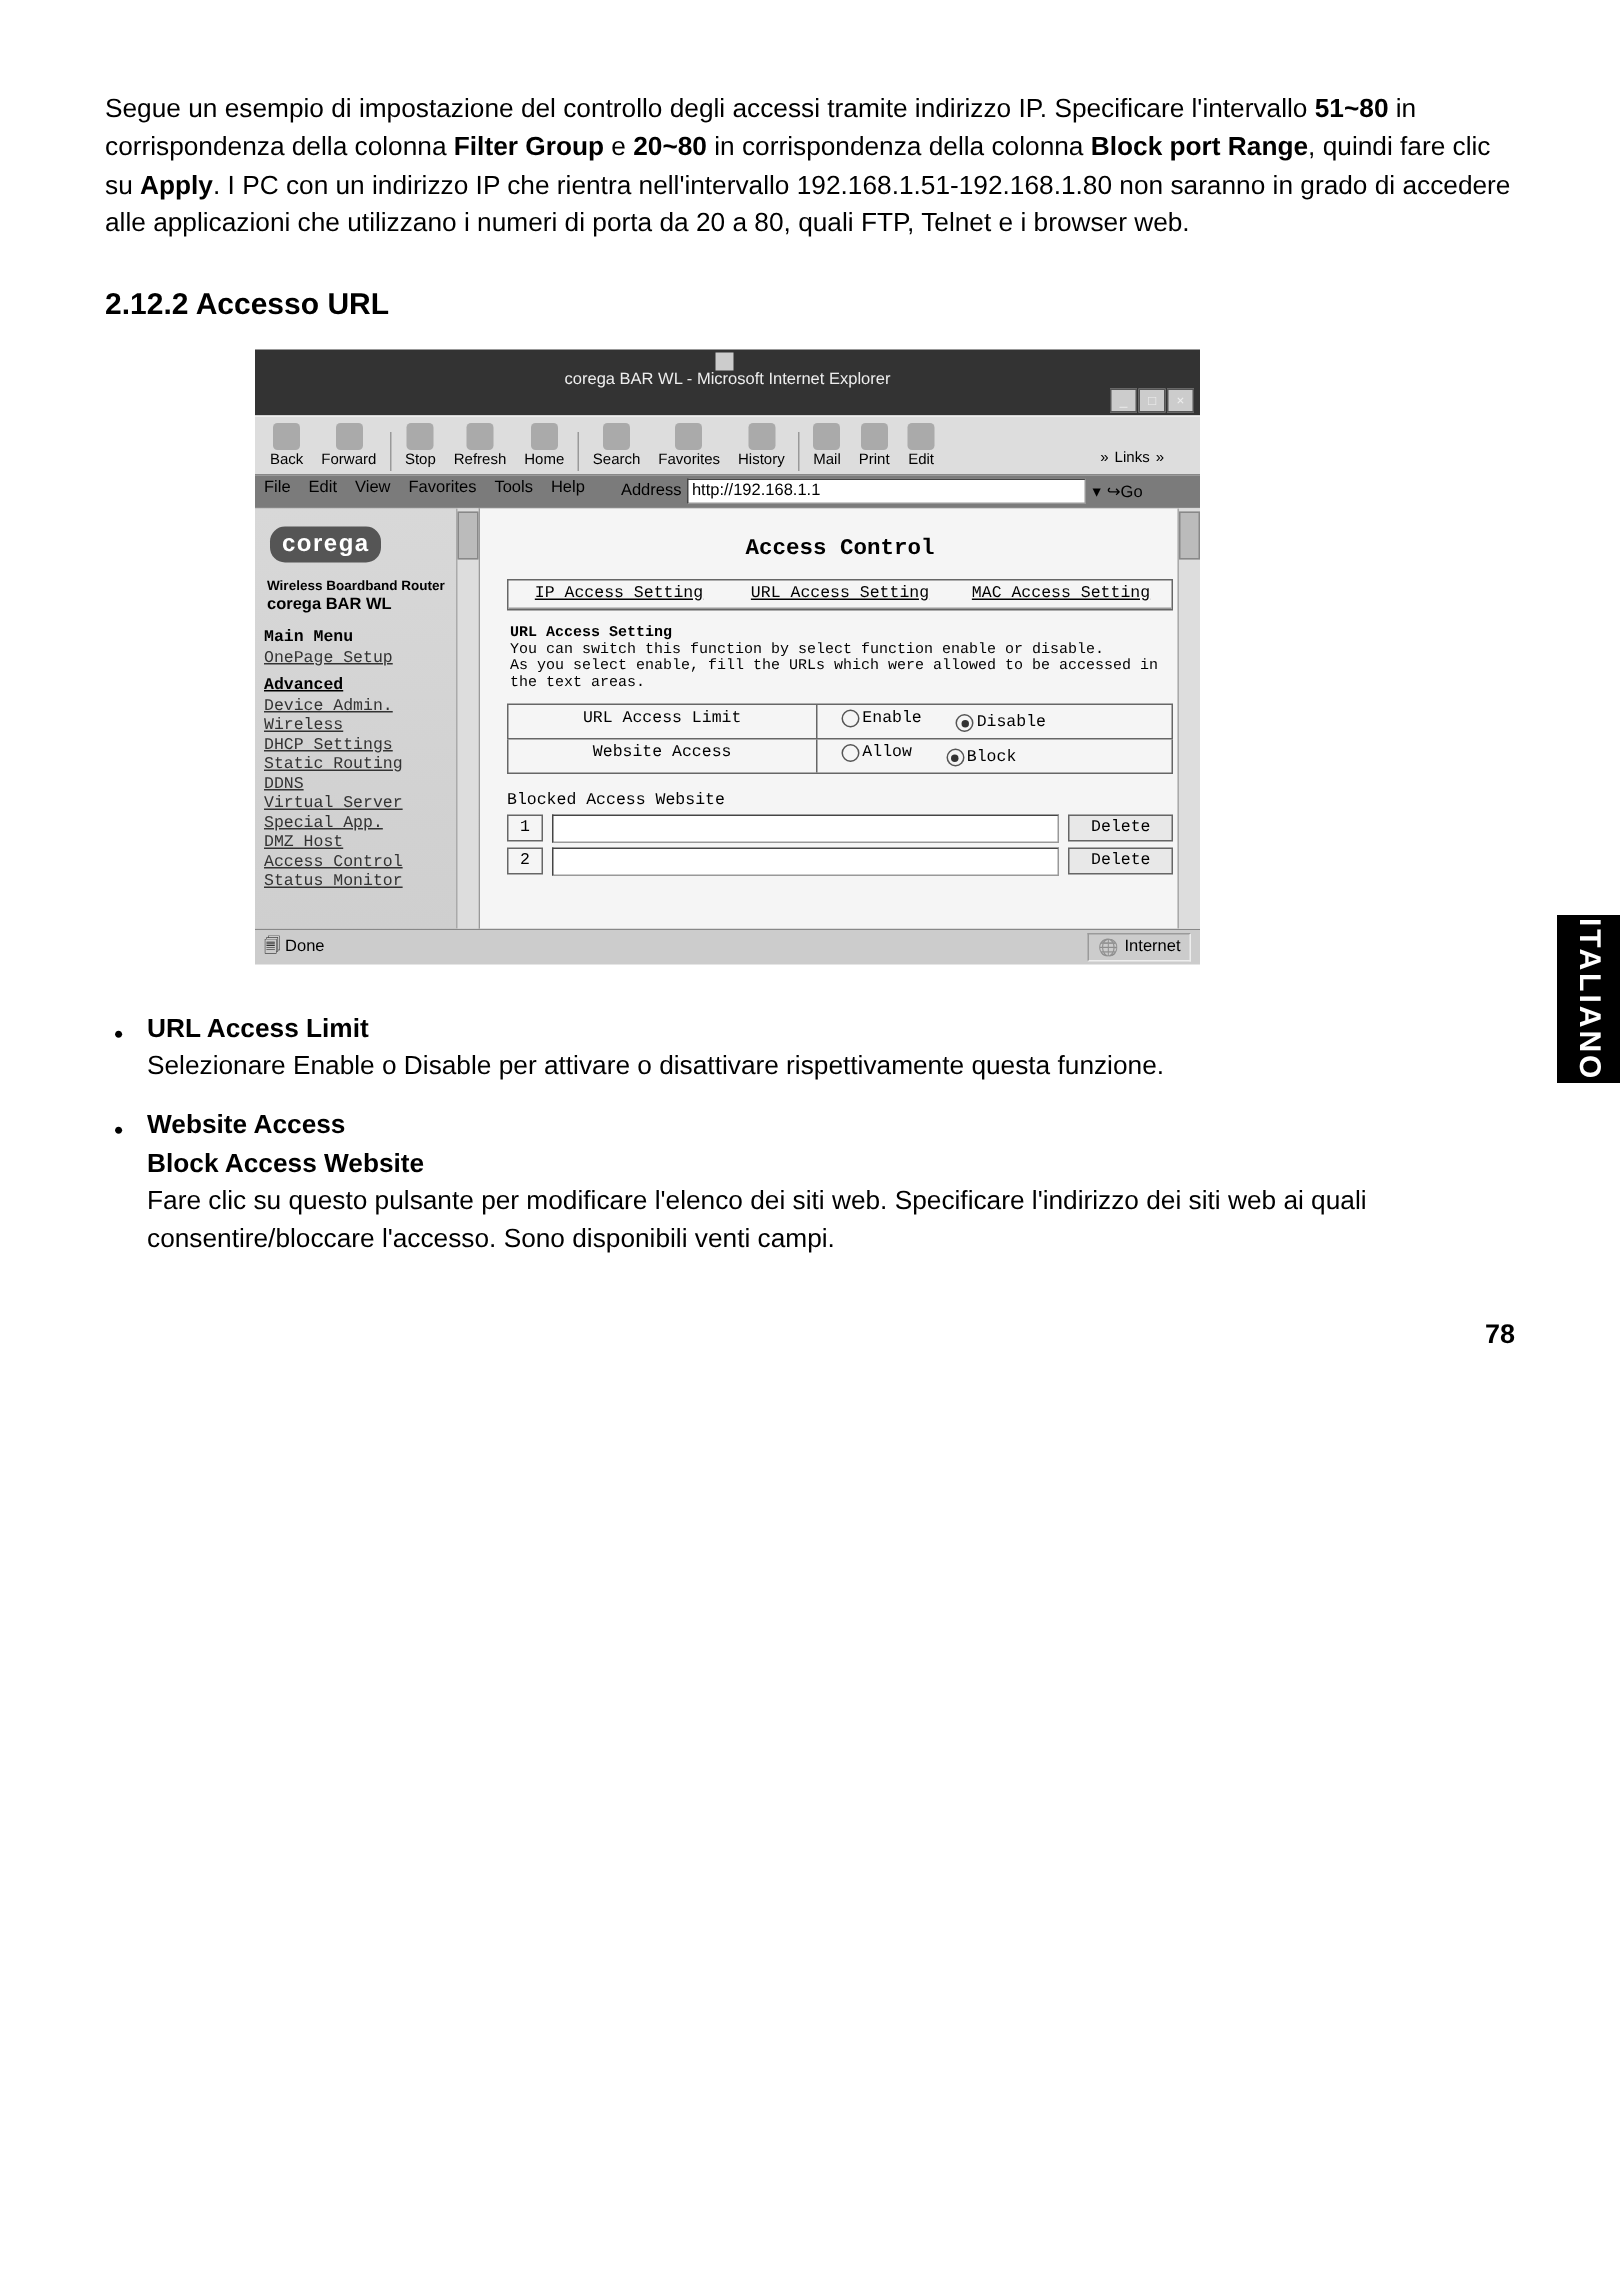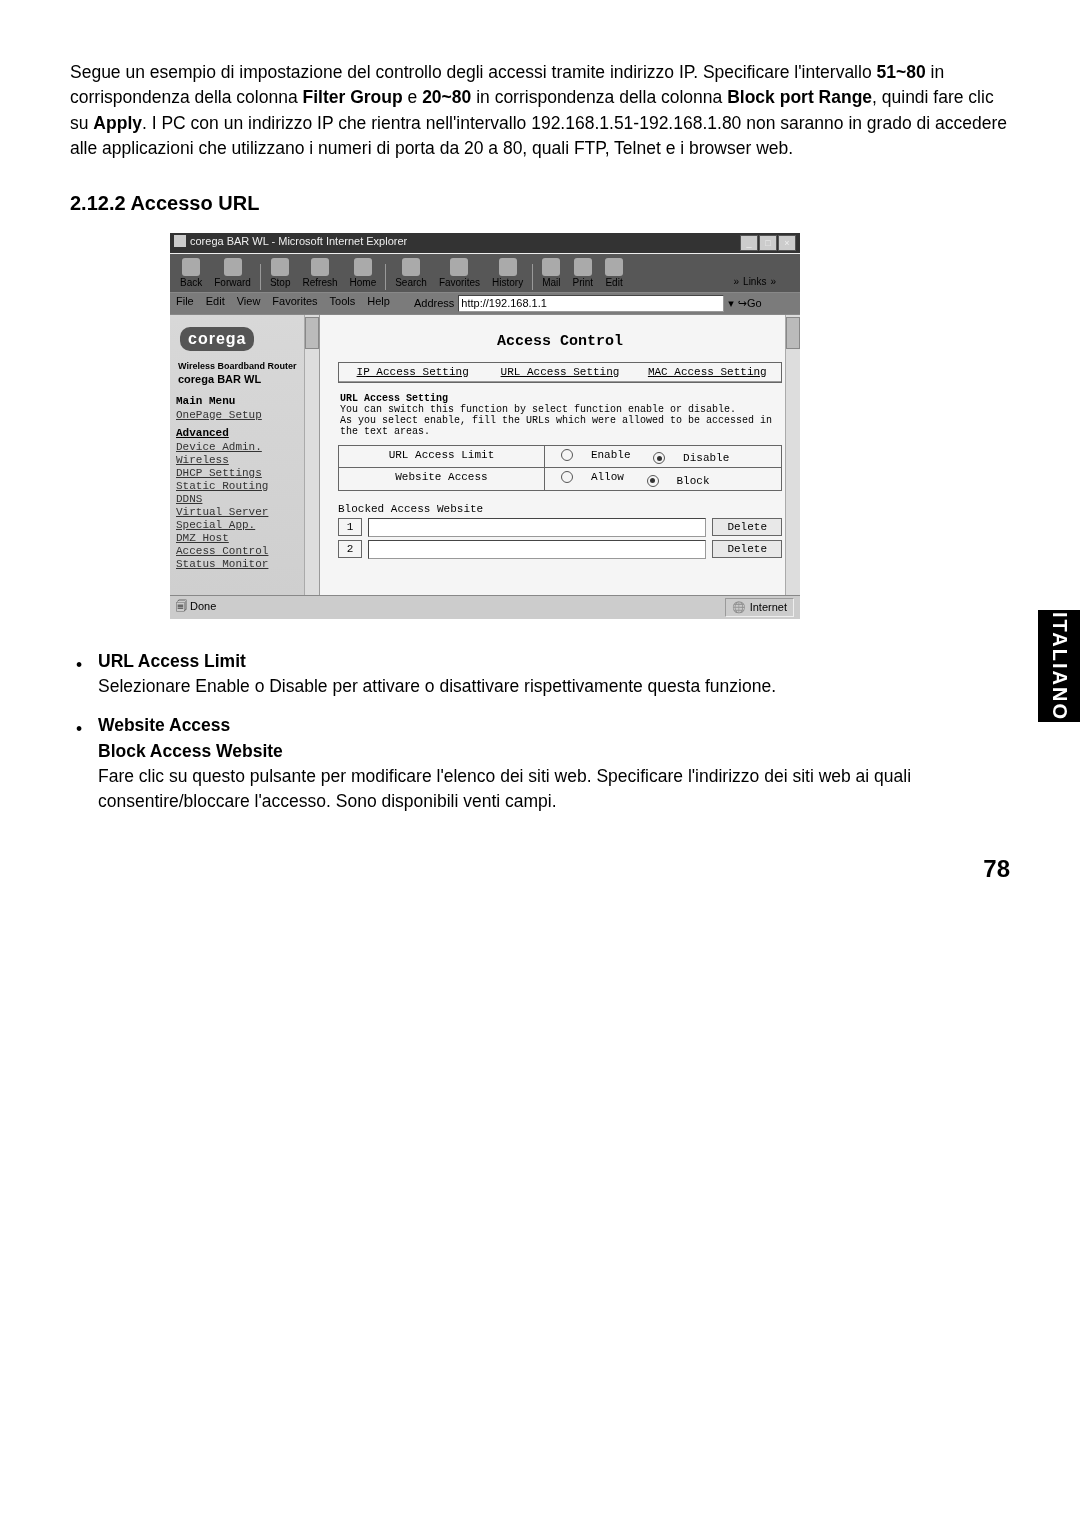--- a/index.html
+++ b/index.html
@@ -33,30 +33,31 @@
     font-family: Tahoma, sans-serif;
     font-size: 11px;
     color: #000;
     filter: grayscale(1);
   }
   .titlebar {
     background: #333;
     color: #eee;
     padding: 2px 4px;
     display: flex;
-    align-items: flex-start;
-    font-size: 11px;
+    align-items: center;
+    font-size: 11px;
+    flex-direction: column;
   }
   .titlebar .ie-icon {
     width: 12px; height: 12px; background: #ccc; margin-right: 4px;
   }
   .winbtns { margin-left: auto; display: flex; gap: 1px; }
   .winbtn { width: 16px; height: 14px; background: #ccc; border: 1px solid #555; display:flex;align-items:center;justify-content:center;font-size:9px;font-family:Arial;}
   .toolbar {
-    background: #0369a1;
+    background: #bef264;
     border-top: 1px solid #eee;
     border-bottom: 1px solid #888;
     display: flex;
     padding: 2px 4px;
     align-items: flex-end;
   }
   .tbtn { display: flex; flex-direction: column; align-items: center; padding: 2px 6px; font-size: 10px;}
   .tbtn .ticon { width: 18px; height: 18px; background: #aaa; border-radius: 3px; margin-bottom: 1px; }
   .tsep { width: 1px; height: 26px; background: #999; margin: 0 3px; }
   .tlinks { margin-left: auto; display:flex; align-items:center; font-size:10px; gap:4px;}
@@ -129,21 +130,21 @@
   .tabrow { display:flex; border-bottom:1px solid #999; }
   .tabrow .cell { padding:3px 6px; text-align:center; flex:1;}
   .tabrow .cell.und { text-decoration: underline;}
   .subhead { text-align:center; padding:3px; border-bottom:1px solid #999;}
   .desc { font-family:'Courier New',monospace; font-size:10px; margin:10px 2px 8px 2px;}
   .desc b { font-weight:bold;}
   .radiorow { display:flex; border:1px solid #666;}
   .radiorow .left { width:45%; text-align:center; padding:3px; border-right:1px solid #666;}
   .radiorow .right { flex:1; padding:3px 8px;}
   .radiorow.stack { border-top: none;}
-  .radio { display:inline-flex; align-items:flex-start; margin:0 8px; gap:18px;}
+  .radio { display:inline-flex; align-items:flex-start; margin:0 8px; gap:2px;}
   .radio .rdot { width:10px;height:10px;border:1px solid #555;border-radius:50%;display:inline-flex;align-items:center;justify-content:center;}
   .radio .rdot.sel::after{content:"";width:5px;height:5px;background:#333;border-radius:50%;}
   .blocked { margin-top:12px;}
   .blockedrow { display:flex; align-items:center; gap:6px; margin:3px 0;}
   .blockedrow .num { width:18px; border:1px solid #666; text-align:center; padding:2px;}
   .blockedrow input { flex:1; border:1px inset #999; height:15px; background:#fff;}
   .blockedrow .del { border:1px solid #666; padding:2px 14px; font-family:'Courier New',monospace; background:#e8e8e8;}
   .statusbar { background:#ccc; border-top:1px solid #888; display:flex; font-size:11px; padding:2px 6px;}
   .statusbar .szone { margin-left:auto; border:1px inset #eee; padding:0 6px; display:flex; align-items:center; gap:4px;}
 
@@ -164,21 +165,21 @@
     font-size: 20px;
     font-weight: bold;
     letter-spacing: 2px;
     writing-mode: vertical-rl;
     text-orientation: mixed;
     display: flex;
     align-items: center;
     justify-content: center;
     font-family: 'Arial Narrow', Arial, sans-serif;
   }
-  .pagenum { text-align:right; font-weight:bold; font-size:24px; margin-top:40px; font-family:'Arial Narrow',Arial;}
+  .pagenum { text-align:right; font-weight:bold; font-size:18px; margin-top:40px; font-family:'Arial Narrow',Arial;}
 </style>
 </head>
 <body>
 
 <div class="page">
 
   <div class="intro">
     <span>Segue un esempio di impostazione del controllo degli accessi tramite indirizzo IP. Specificare l'intervallo </span><b>51~80</b><span> in corrispondenza della colonna </span><b>Filter Group</b><span> e </span><b>20~80</b><span> in corrispondenza della colonna </span><b>Block port Range</b><span>, quindi fare clic su </span><b>Apply</b><span>. I PC con un indirizzo IP che rientra nell'intervallo 192.168.1.51-192.168.1.80 non saranno in grado di accedere alle applicazioni che utilizzano i numeri di porta da 20 a 80, quali FTP, Telnet e i browser web.</span>
   </div>
 

